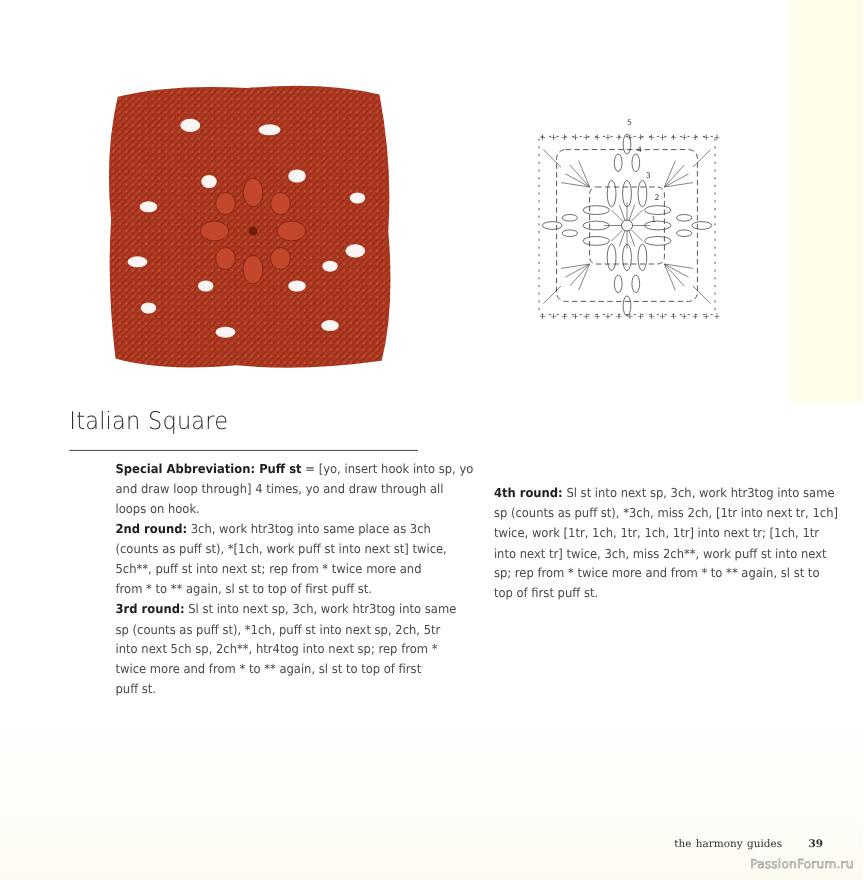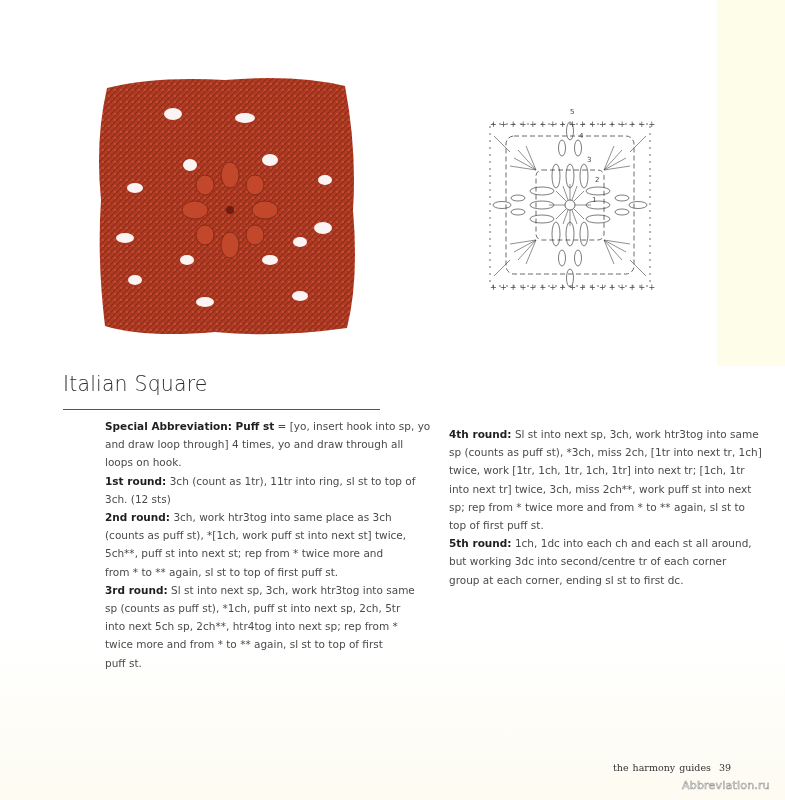--- a/index.html
+++ b/index.html
@@ -23,30 +23,30 @@
   }
   .title-rule {
     position: absolute; left: 63px; top: 409px; width: 317px; height: 1px;
     background: #555;
   }
   .col {
     position: absolute; top: 418px;
     font-size: 11.3px; line-height: 18.2px; color: #4a4a4a; margin-left: 42px;
   }
   .col.left { left: 63px; width: 330px; }
-  .col.right { left: 407px; top: 426px; width: 320px; }
+  .col.right { left: 407px; top: 440px; width: 320px; }
   .para { margin: 0; }
   .para b { color: #1f1f1f; font-weight: bold; }
   .row-lines span { display: block; white-space: nowrap; transform: scaleX(0.93); transform-origin: left; }
   .footer {
     position: absolute; left: 613px; top: 762px;
     font-family: "DejaVu Serif", serif; font-size: 9.5px; color: #333;
     word-spacing: 1px;
   }
-  .footer .page { margin-left: 8px; }
+  .footer .page { margin-left: 24px; font-weight: bold; }
   .watermark {
     position: absolute; left: 682px; top: 779px;
     font-family: "DejaVu Sans", sans-serif; font-size: 11px;
     color: #fff; -webkit-text-stroke: 0.6px #9a9a9a; letter-spacing: 0.2px;
   }
 </style>
 </head>
 <body>
 
 <div class="cream-strip"></div>
@@ -165,24 +165,20 @@
 <div class="title">Italian Square</div>
 <div class="title-rule"></div>
 
 <div class="col left">
   <div class="para row-lines">
     <span><b>Special Abbreviation: Puff st</b><span style="display:inline;transform:none"> = [yo, insert hook into sp, yo</span></span>
     <span>and draw loop through] 4 times, yo and draw through all</span>
     <span>loops on hook.</span>
   </div>
   <div class="para row-lines">
-    <span><b>1st round:</b><span style="display:inline;transform:none"> 3ch (count as 1tr), 11tr into ring, sl st to top of</span></span>
-    <span>3ch. (12 sts)</span>
-  </div>
-  <div class="para row-lines">
     <span><b>2nd round:</b><span style="display:inline;transform:none"> 3ch, work htr3tog into same place as 3ch</span></span>
     <span>(counts as puff st), *[1ch, work puff st into next st] twice,</span>
     <span>5ch**, puff st into next st; rep from * twice more and</span>
     <span>from * to ** again, sl st to top of first puff st.</span>
   </div>
   <div class="para row-lines">
     <span><b>3rd round:</b><span style="display:inline;transform:none"> Sl st into next sp, 3ch, work htr3tog into same</span></span>
     <span>sp (counts as puff st), *1ch, puff st into next sp, 2ch, 5tr</span>
     <span>into next 5ch sp, 2ch**, htr4tog into next sp; rep from *</span>
     <span>twice more and from * to ** again, sl st to top of first</span>
@@ -192,24 +188,19 @@
 
 <div class="col right">
   <div class="para row-lines">
     <span><b>4th round:</b><span style="display:inline;transform:none"> Sl st into next sp, 3ch, work htr3tog into same</span></span>
     <span>sp (counts as puff st), *3ch, miss 2ch, [1tr into next tr, 1ch]</span>
     <span>twice, work [1tr, 1ch, 1tr, 1ch, 1tr] into next tr; [1ch, 1tr</span>
     <span>into next tr] twice, 3ch, miss 2ch**, work puff st into next</span>
     <span>sp; rep from * twice more and from * to ** again, sl st to</span>
     <span>top of first puff st.</span>
   </div>
-  <div class="para row-lines">
-    <span><b>5th round:</b><span style="display:inline;transform:none"> 1ch, 1dc into each ch and each st all around,</span></span>
-    <span>but working 3dc into second/centre tr of each corner</span>
-    <span>group at each corner, ending sl st to first dc.</span>
-  </div>
 </div>
 
 <div class="footer">
   <span>the harmony guides</span><span class="page">39</span>
 </div>
 
-<div class="watermark">Abbreviation.ru</div>
+<div class="watermark">PassionForum.ru</div>
 
 </body></html>

